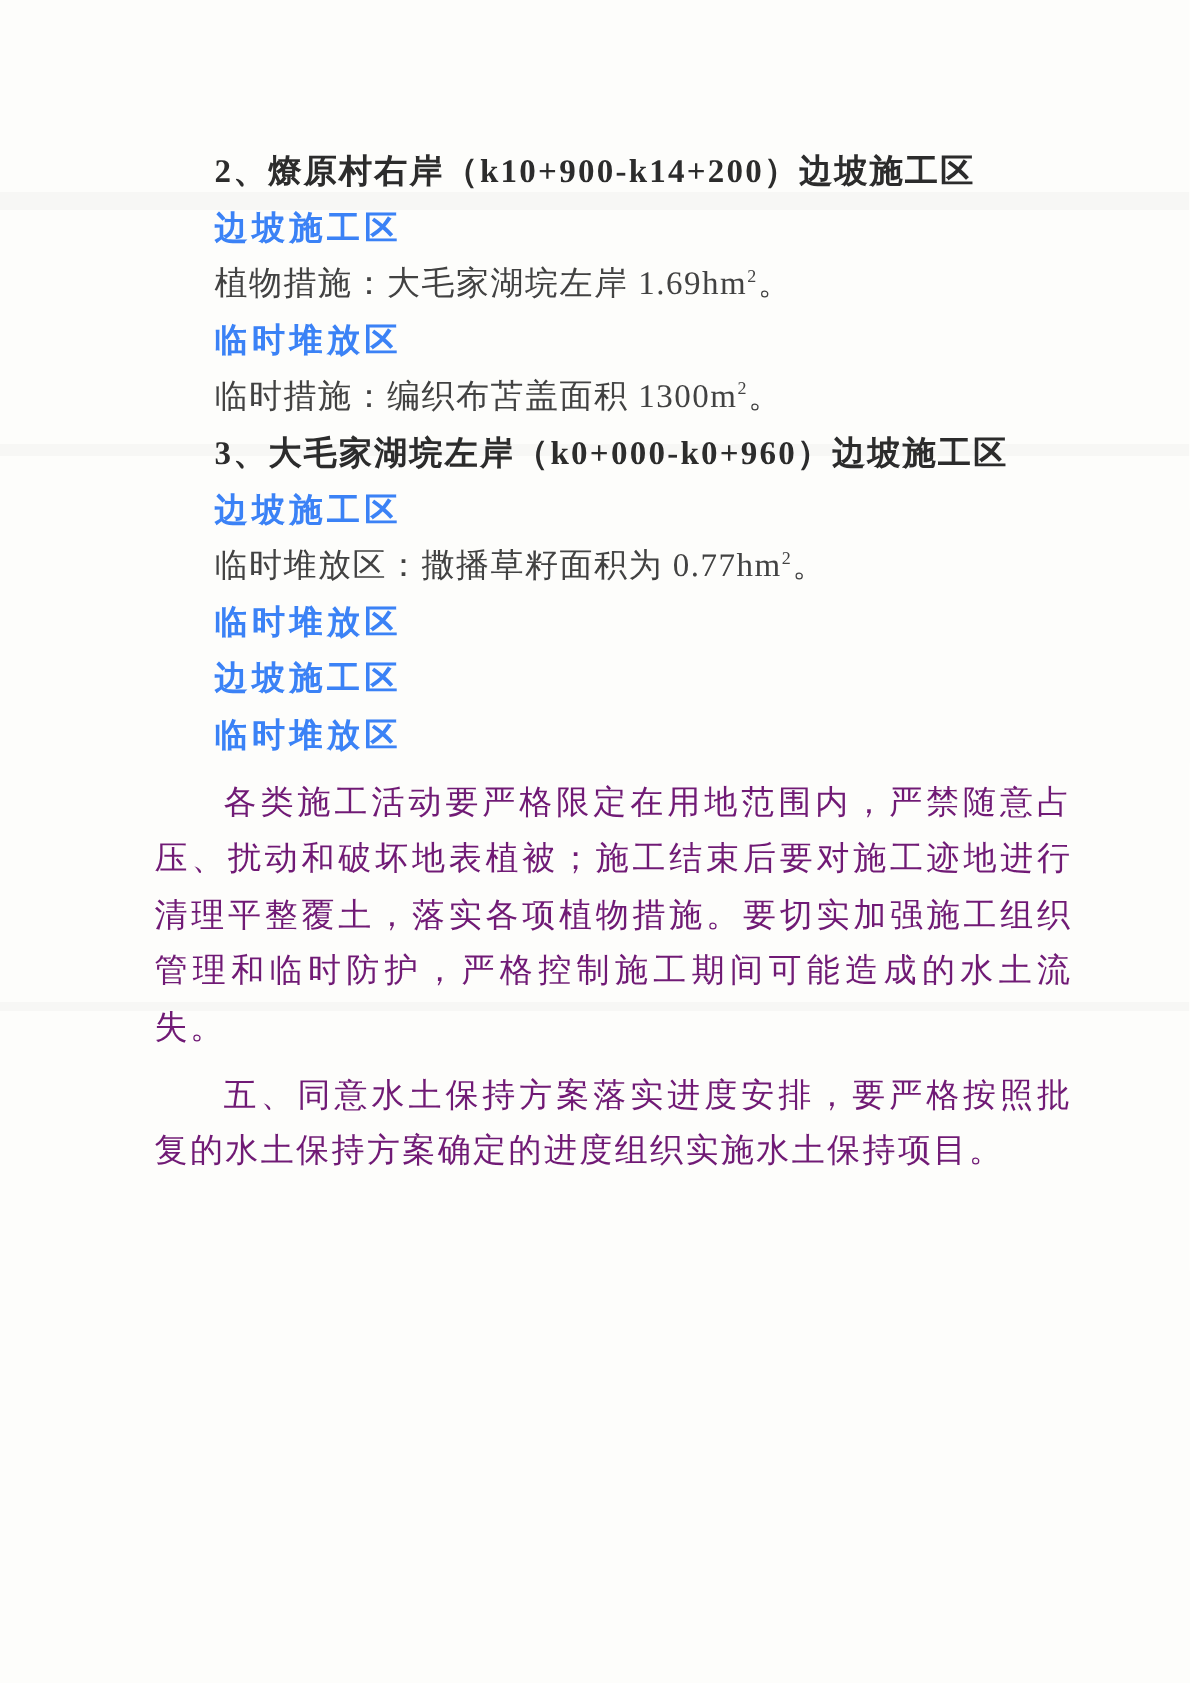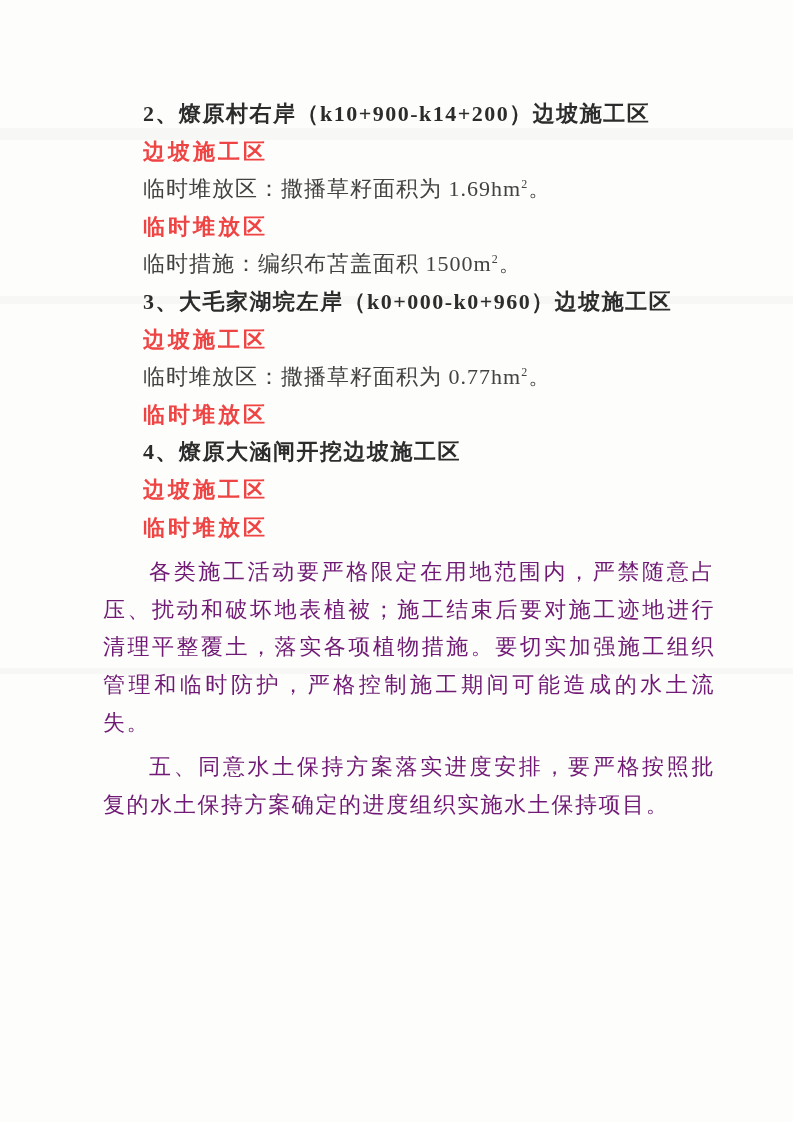--- a/index.html
+++ b/index.html
@@ -45,21 +45,21 @@
     text-indent: 40px;
     white-space: nowrap;
   }
   .heading {
     font-weight: 700;
     color: #2c2c2c;
     letter-spacing: 1.5px;
   }
   .subheading {
     font-weight: 700;
-    color: #ef4444;
+    color: #3b82f6;
     letter-spacing: 3px;
   }
   .measure {
     letter-spacing: 1px;
     color: #424242;
   }
   .measure .m-sup {
     font-size: 12px;
     line-height: 0;
     vertical-align: super;
@@ -75,26 +75,25 @@
 </head>
 <body>
 
 <div class="page">
   <div class="scan-band band-1"></div>
   <div class="scan-band band-2"></div>
   <div class="scan-band band-3"></div>
   <div class="doc">
       <div class="line heading">2、燎原村右岸（k10+900-k14+200）边坡施工区</div>
       <div class="line subheading">边坡施工区</div>
-      <div class="line measure"><span class="m-text">临时堆放区：撒播草籽面积为 1.69hm</span><sup class="m-sup">2</sup><span class="m-tail">。</span></div>
+      <div class="line measure"><span class="m-text">植物措施：大毛家湖垸左岸 1.69hm</span><sup class="m-sup">2</sup><span class="m-tail">。</span></div>
       <div class="line subheading">临时堆放区</div>
-      <div class="line measure"><span class="m-text">临时措施：编织布苫盖面积 1500m</span><sup class="m-sup">2</sup><span class="m-tail">。</span></div>
+      <div class="line measure"><span class="m-text">临时措施：编织布苫盖面积 1300m</span><sup class="m-sup">2</sup><span class="m-tail">。</span></div>
       <div class="line heading">3、大毛家湖垸左岸（k0+000-k0+960）边坡施工区</div>
       <div class="line subheading">边坡施工区</div>
       <div class="line measure"><span class="m-text">临时堆放区：撒播草籽面积为 0.77hm</span><sup class="m-sup">2</sup><span class="m-tail">。</span></div>
       <div class="line subheading">临时堆放区</div>
-      <div class="line heading">4、燎原大涵闸开挖边坡施工区</div>
       <div class="line subheading">边坡施工区</div>
       <div class="line subheading">临时堆放区</div>
       <p class="para">各类施工活动要严格限定在用地范围内，严禁随意占压、扰动和破坏地表植被；施工结束后要对施工迹地进行清理平整覆土，落实各项植物措施。要切实加强施工组织管理和临时防护，严格控制施工期间可能造成的水土流失。</p>
       <p class="para">五、同意水土保持方案落实进度安排，要严格按照批复的水土保持方案确定的进度组织实施水土保持项目。</p>
     </div>
 </div>
 
 </body></html>

